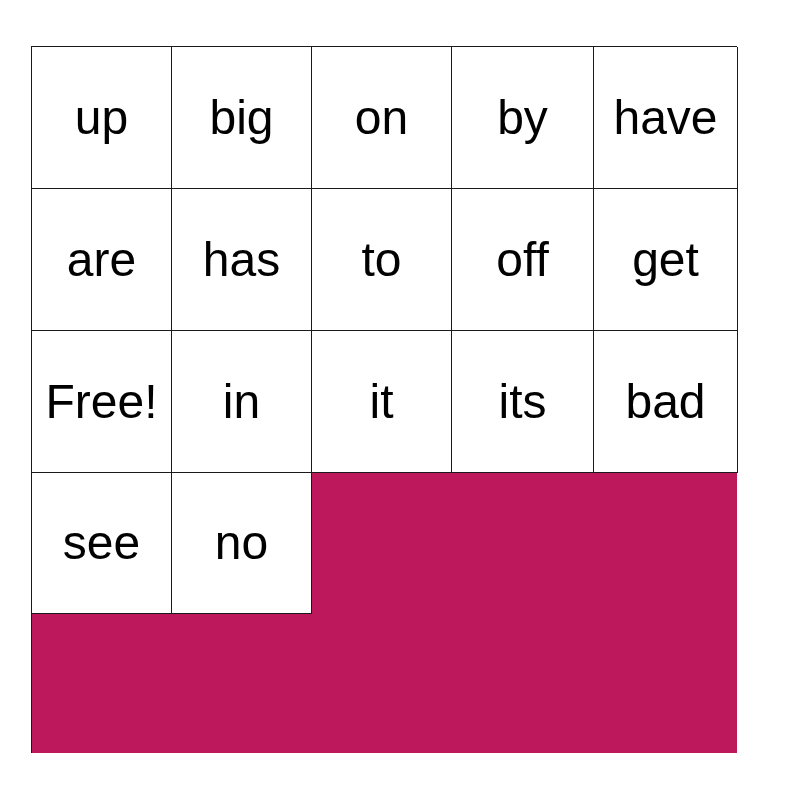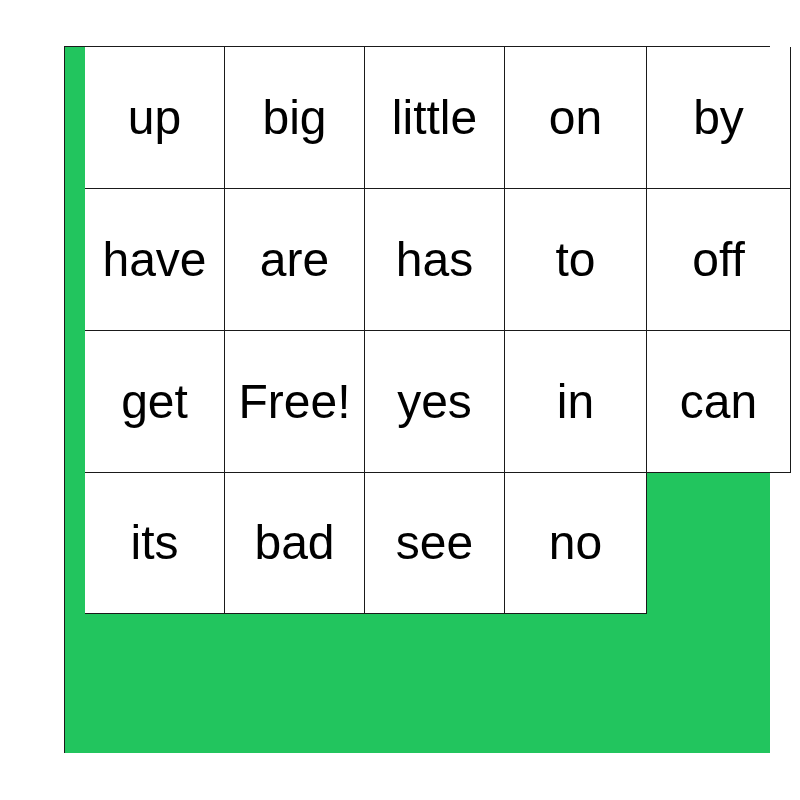--- a/index.html
+++ b/index.html
@@ -10,32 +10,31 @@
   body {
     width: 800px;
     height: 800px;
     background: #ffffff;
     font-family: "Liberation Sans", sans-serif;
     overflow: hidden;
   }
 
   #bingo-card {
     position: absolute;
-    left: 64px;
+    left: 31px;
     top: 46px;
     width: 706px;
     height: 707px;
     box-sizing: border-box;
     display: grid;
     grid-template-columns: 140px 140px 140px 142px 144px;
     grid-template-rows: 142px 142px 142px 141px 140px;
     border-top: 1.5px solid #1a1a1a;
     border-left: 1.5px solid #1a1a1a;
-    background: #22c55e;
-    padding-left: 20px;
+    background: #be185d;
   }
 
   .bingo-cell {
     box-sizing: border-box;
     border-right: 1.5px solid #1a1a1a;
     border-bottom: 1.5px solid #1a1a1a;
     display: flex;
     align-items: center;
     justify-content: center;
     overflow: hidden;
@@ -59,23 +58,20 @@
 
 <div id="bingo-card">
 
   <div class="bingo-cell">
     <span class="bingo-cell-text">up</span>
   </div>
   <div class="bingo-cell">
     <span class="bingo-cell-text">big</span>
   </div>
   <div class="bingo-cell">
-    <span class="bingo-cell-text">little</span>
-  </div>
-  <div class="bingo-cell">
     <span class="bingo-cell-text">on</span>
   </div>
   <div class="bingo-cell">
     <span class="bingo-cell-text">by</span>
   </div>
 
   <div class="bingo-cell">
     <span class="bingo-cell-text">have</span>
   </div>
   <div class="bingo-cell">
@@ -92,29 +88,26 @@
     <span class="bingo-cell-text">off</span>
   </div>
   <div class="bingo-cell">
     <span class="bingo-cell-text">get</span>
   </div>
   <div class="bingo-cell">
     <span class="bingo-cell-text">Free!</span>
   </div>
 
   <div class="bingo-cell">
-    <span class="bingo-cell-text">yes</span>
+    <span class="bingo-cell-text">in</span>
   </div>
   <div class="bingo-cell">
-    <span class="bingo-cell-text">in</span>
+    <span class="bingo-cell-text">it</span>
   </div>
 
-  <div class="bingo-cell">
-    <span class="bingo-cell-text">can</span>
-  </div>
   <div class="bingo-cell">
     <span class="bingo-cell-text">its</span>
   </div>
   <div class="bingo-cell">
     <span class="bingo-cell-text">bad</span>
   </div>
   <div class="bingo-cell">
     <span class="bingo-cell-text">see</span>
   </div>
   <div class="bingo-cell">

